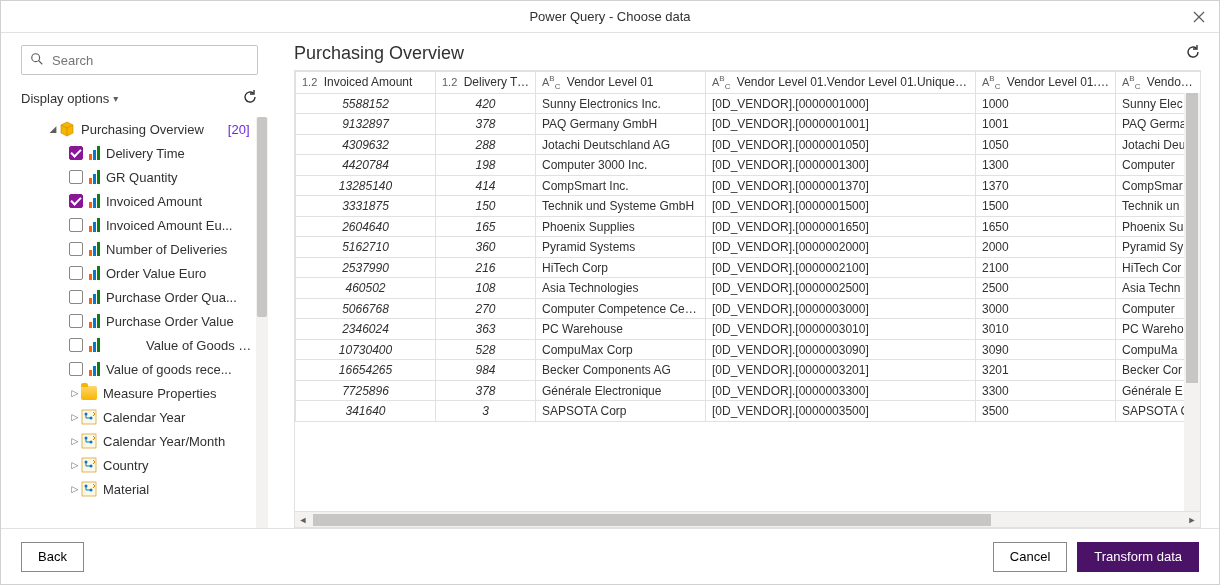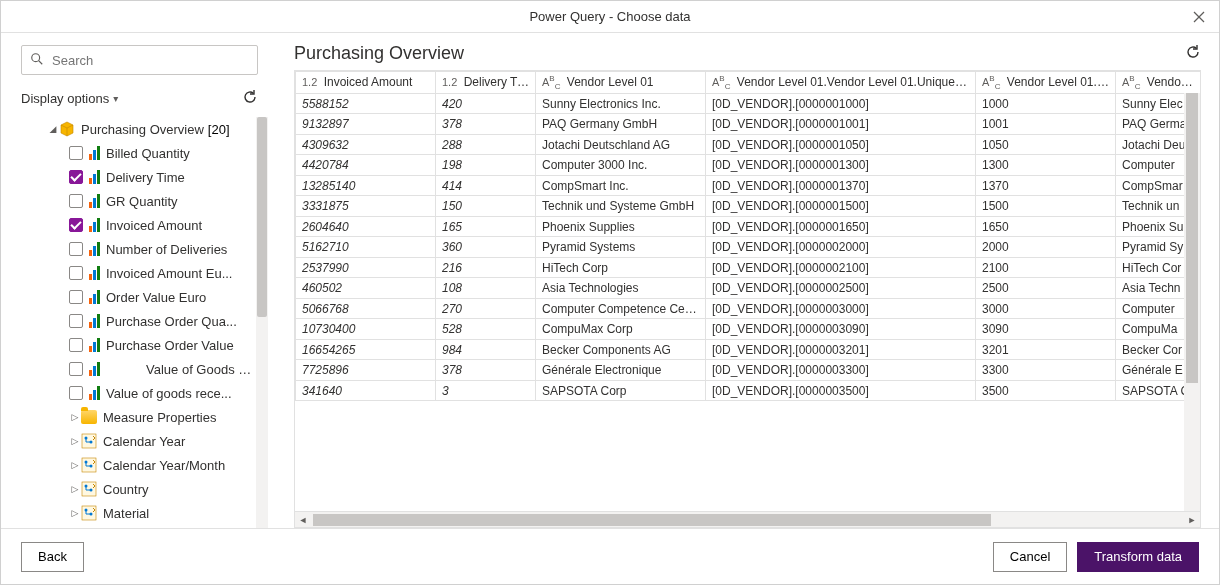--- a/index.html
+++ b/index.html
@@ -57,21 +57,21 @@
   }
   .display-row .lbl{display:flex;align-items:center;gap:4px;color:#323130;cursor:pointer;}
   .display-row .chev{font-size:10px;color:#605e5c;}
   .refresh-icon svg{width:16px;height:16px;stroke:#323130;fill:none;stroke-width:1.4;}
   .tree-wrap{position:relative;flex:1;overflow:hidden;}
   .tree{overflow:hidden;padding-right:20px;}
   .tree-row{display:flex;align-items:center;height:24px;white-space:nowrap;overflow:hidden;text-overflow:ellipsis;}
   .arrow{width:12px;display:inline-flex;justify-content:center;font-size:9px;color:#605e5c;}
   .cube-icon{width:16px;height:16px;display:inline-block;}
   .cube-icon svg{width:16px;height:16px;}
-  .count{color:#000000;margin-left:4px;}
+  .count{color:#6d28d9;margin-left:24px;}
   .cb{width:14px;height:14px;border:1px solid #8a8886;border-radius:2px;flex-shrink:0;margin-right:6px;position:relative;}
   .cb.checked{background:#881798;border-color:#881798;}
   .cb.checked::after{content:"";position:absolute;left:3px;top:0px;width:4px;height:8px;border:solid #fff;border-width:0 2px 2px 0;transform:rotate(45deg);}
   .bars{display:inline-flex;align-items:flex-end;gap:1px;height:14px;margin-right:6px;}
   .bars span{width:3px;}
   .bars .b1{background:#f7630c;height:6px;}
   .bars .b2{background:#0078d4;height:10px;}
   .bars .b3{background:#107c10;height:14px;}
   .folder-icon{width:16px;height:14px;background:linear-gradient(#ffd66b,#f7b500);border-radius:2px;margin-right:6px;position:relative;}
   .folder-icon::before{content:"";position:absolute;top:-3px;left:0;width:7px;height:4px;background:#f7b500;border-radius:2px 2px 0 0;}
@@ -85,21 +85,21 @@
   
   .rightpanel{flex:1;display:flex;flex-direction:column;padding:10px 18px 0 18px;overflow:hidden;}
   .rhead{display:flex;align-items:center;justify-content:space-between;margin-bottom:6px;}
   .rhead h2{font-size:18px;font-weight:400;margin:0;}
   .grid-wrap{flex:1;position:relative;border:1px solid #e1e1e1;overflow:hidden;}
   table.grid{border-collapse:collapse;width:100%;table-layout:fixed;font-size:12px;}
   .grid th,.grid td{border:1px solid #e1e1e1;padding:2px 6px;height:20.5px;overflow:hidden;white-space:nowrap;text-overflow:ellipsis;}
   .grid th{text-align:left;font-weight:400;background:#fff;}
   .grid th .tico{color:#605e5c;margin-right:3px;font-style:normal;font-size:11px;}
   .grid th .tico sup{font-size:8px;}
-  .num{text-align:left;font-style:italic;font-family:"Segoe UI",Arial,sans-serif;}
+  .num{text-align:center;font-style:italic;font-family:"Segoe UI",Arial,sans-serif;}
   .lastcol{width:85px;}
   .vscroll{position:absolute;right:0;top:22px;width:16px;bottom:16px;background:#f3f2f1;}
   .vthumb{position:absolute;right:2px;width:12px;background:#c8c6c4;}
   .hscroll{position:absolute;left:0;right:0;bottom:0;height:16px;background:#f3f2f1;border-top:1px solid #e1e1e1;}
   .htrack{position:absolute;left:18px;right:18px;top:2px;height:12px;}
   .hthumb{position:absolute;height:12px;background:#c8c6c4;}
   .harrow{position:absolute;top:0;width:16px;height:16px;display:flex;align-items:center;justify-content:center;font-size:9px;color:#605e5c;cursor:pointer;}
 
   
   .footer{
@@ -155,29 +155,20 @@
           <div class="tree-row indent1">
             <span class="arrow">◢</span>
             <span class="cube-icon"><svg viewBox="0 0 16 16">
                 <path d="M8 1l6 3v8l-6 3-6-3V4z" fill="#f7b500" stroke="#c58600" stroke-width="0.6"></path>
                 <path d="M2 4l6 3 6-3M8 7v8" stroke="#c58600" stroke-width="0.6" fill="none"></path>
               </svg></span>
             <span style="margin-left:6px">Purchasing Overview</span>
             <span class="count">[20]</span>
           </div>
           <div class="tree-row indent2">
-            <span class="cb"></span>
-            <span class="bars">
-              <span class="b1"></span>
-              <span class="b2"></span>
-              <span class="b3"></span>
-            </span>
-            <span style="overflow:hidden;text-overflow:ellipsis;">Billed Quantity</span>
-          </div>
-          <div class="tree-row indent2">
             <span class="cb checked"></span>
             <span class="bars">
               <span class="b1"></span>
               <span class="b2"></span>
               <span class="b3"></span>
             </span>
             <span style="overflow:hidden;text-overflow:ellipsis;">Delivery Time</span>
           </div>
           <div class="tree-row indent2">
             <span class="cb"></span>
@@ -197,30 +188,30 @@
             </span>
             <span style="overflow:hidden;text-overflow:ellipsis;">Invoiced Amount</span>
           </div>
           <div class="tree-row indent2">
             <span class="cb"></span>
             <span class="bars">
               <span class="b1"></span>
               <span class="b2"></span>
               <span class="b3"></span>
             </span>
+            <span style="overflow:hidden;text-overflow:ellipsis;">Invoiced Amount Eu...</span>
+          </div>
+          <div class="tree-row indent2">
+            <span class="cb"></span>
+            <span class="bars">
+              <span class="b1"></span>
+              <span class="b2"></span>
+              <span class="b3"></span>
+            </span>
             <span style="overflow:hidden;text-overflow:ellipsis;">Number of Deliveries</span>
-          </div>
-          <div class="tree-row indent2">
-            <span class="cb"></span>
-            <span class="bars">
-              <span class="b1"></span>
-              <span class="b2"></span>
-              <span class="b3"></span>
-            </span>
-            <span style="overflow:hidden;text-overflow:ellipsis;">Invoiced Amount Eu...</span>
           </div>
           <div class="tree-row indent2">
             <span class="cb"></span>
             <span class="bars">
               <span class="b1"></span>
               <span class="b2"></span>
               <span class="b3"></span>
             </span>
             <span style="overflow:hidden;text-overflow:ellipsis;">Order Value Euro</span>
           </div>
@@ -437,20 +428,28 @@
             </tr>
             <tr>
               <td class="num">5066768</td>
               <td class="num">270</td>
               <td>Computer Competence Center ...</td>
               <td>[0D_VENDOR].[0000003000]</td>
               <td>3000</td>
               <td>Computer </td>
             </tr>
             <tr>
+              <td class="num">2346024</td>
+              <td class="num">363</td>
+              <td>PC Warehouse</td>
+              <td>[0D_VENDOR].[0000003010]</td>
+              <td>3010</td>
+              <td>PC Wareho</td>
+            </tr>
+            <tr>
               <td class="num">10730400</td>
               <td class="num">528</td>
               <td>CompuMax Corp</td>
               <td>[0D_VENDOR].[0000003090]</td>
               <td>3090</td>
               <td>CompuMa</td>
             </tr>
             <tr>
               <td class="num">16654265</td>
               <td class="num">984</td>

